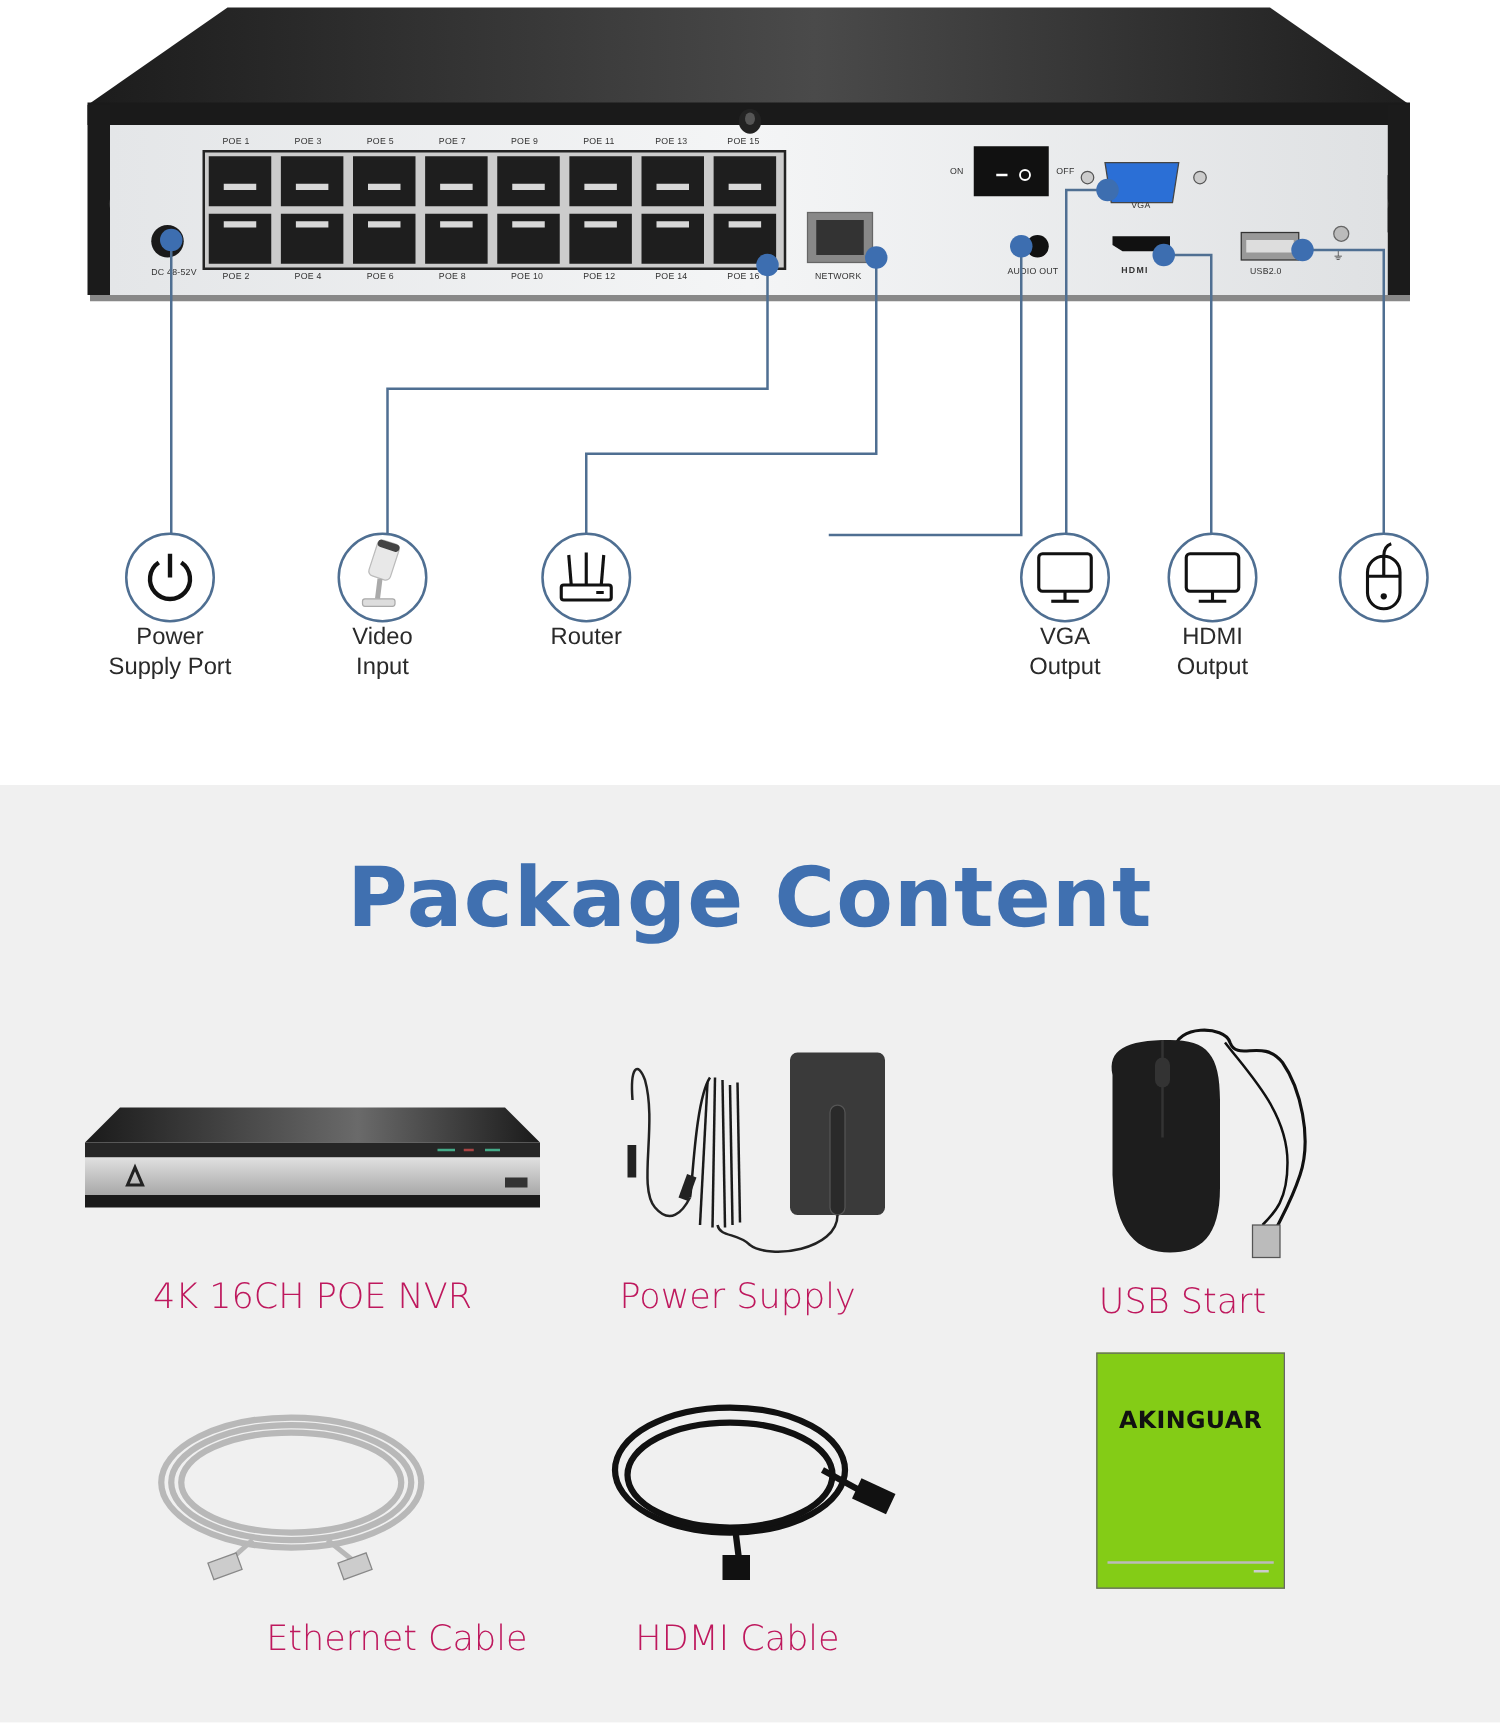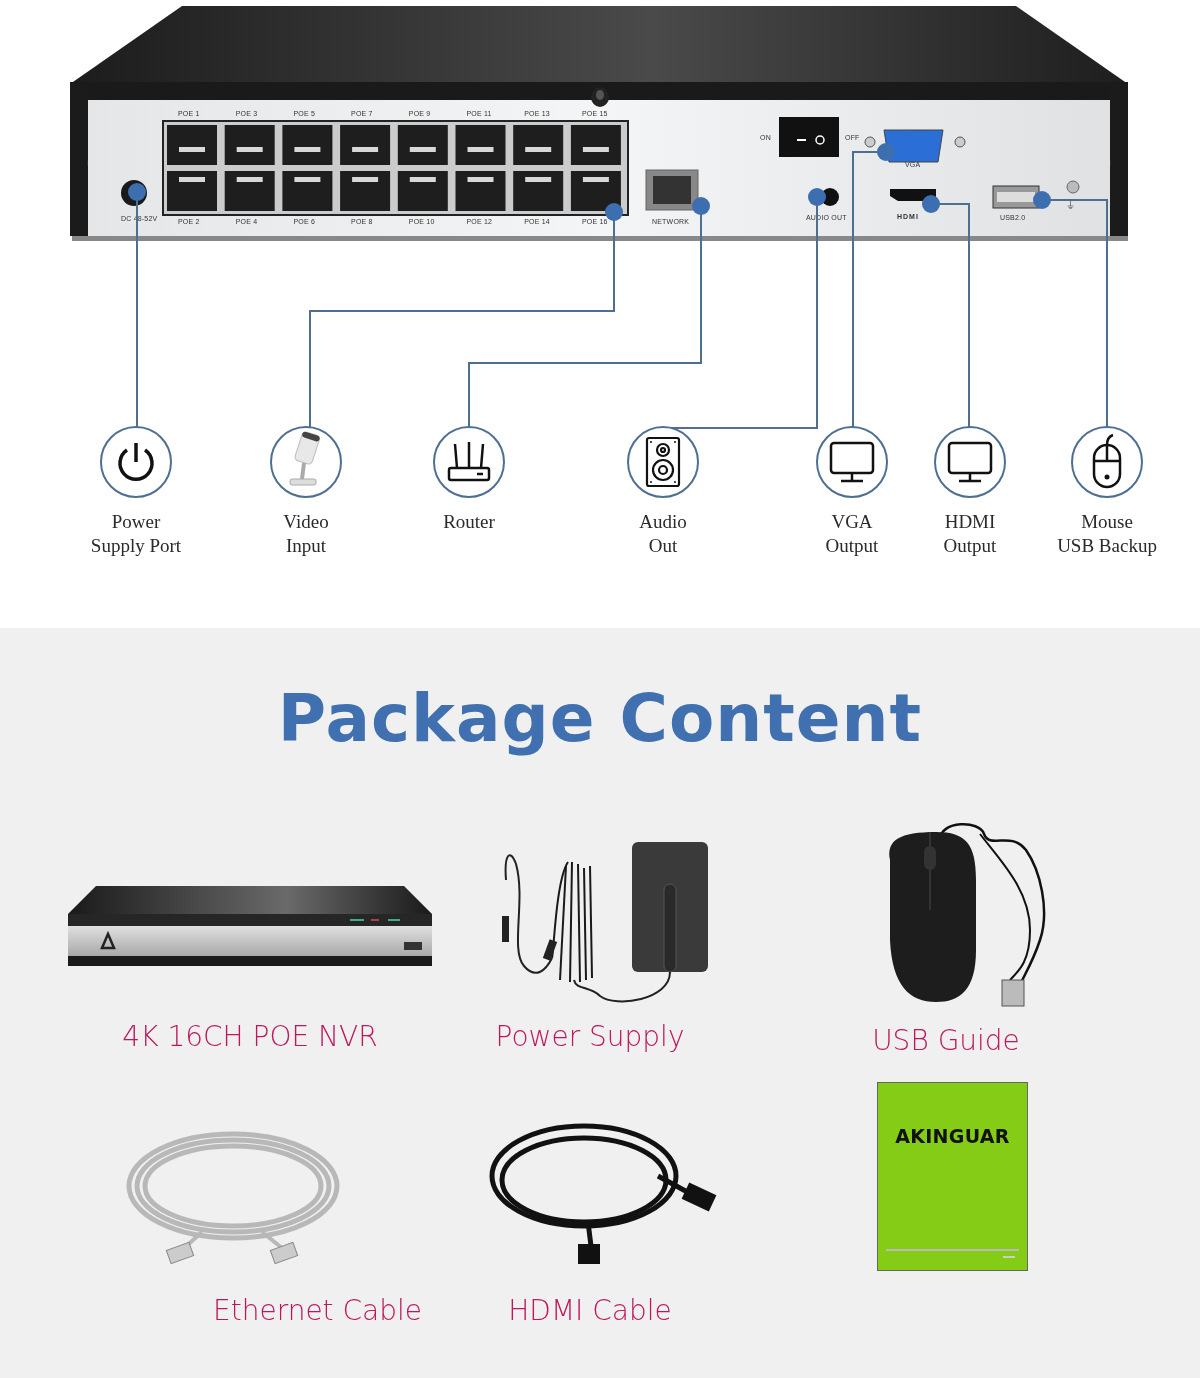--- a/index.html
+++ b/index.html
@@ -8,21 +8,21 @@
 
   
   .top { position: absolute; left: 0; top: 0; width: 1200px; height: 628px; background: #ffffff; }
   .nvr-back { position: absolute; left: 0; top: 0; width: 1200px; height: 260px; }
   .connectors { position: absolute; left: 0; top: 0; width: 1200px; height: 628px; pointer-events: none; }
 
   .port-label { position: absolute; font-family: "Liberation Sans", sans-serif; font-size: 7px; color: #333; letter-spacing: 0.2px; white-space: nowrap; }
 
   .conn-item { position: absolute; top: 426px; width: 160px; margin-left: -80px; text-align: center; }
   .conn-circle { width: 72px; height: 72px; border: 2px solid #4f6f92; border-radius: 50%; margin: 0 auto; background: #fff; display: flex; align-items: center; justify-content: center; }
-  .conn-label { margin-top: 12px; font-family: Liberation Serif, serif; font-size: 19px; line-height: 24px; color: #2a2a2a; white-space: pre-line; font-weight: 300; }
+  .conn-label { font-family: Liberation Sans, sans-serif; font-size: 19px; line-height: 24px; color: #2a2a2a; white-space: pre-line; font-weight: 300; }
 
   
   .package { position: absolute; left: 0; top: 628px; width: 1200px; height: 750px; background: #f0f0f0; }
   .package-title { position: absolute; top: 52px; left: 0; width: 1200px; text-align: center; font-family: "DejaVu Sans", sans-serif; font-weight: bold; font-size: 66px; color: #4070b0; letter-spacing: 1px; }
   .pkg-label { position: absolute; left: 0; width: 100%; text-align: center; font-family: "DejaVu Sans", sans-serif; font-size: 28px; color: #be185d; font-weight: 300; }
   .pkg-img { position: absolute; }
 
   .guide { position: absolute; left: 877px; top: 454px; width: 151px; height: 189px; background: #84cc16; border: 1.5px solid #666; text-decoration: underline; }
   .guide-brand { position: absolute; top: 42px; width: 100%; text-align: center; font-family: "DejaVu Sans", sans-serif; font-weight: bold; font-size: 19px; color: #111; letter-spacing: 0.3px; }
   .guide-fine { position: absolute; top: 166px; left: 8px; right: 8px; height: 2px; background: #bbb; }
@@ -204,41 +204,20 @@
             <rect x="14" y="2" width="18" height="6" rx="3" fill="#444"></rect>
           </g>
           <line x1="22" y1="32" x2="20" y2="48" stroke="#aaa" stroke-width="4"></line>
           <rect x="8" y="48" width="26" height="6" rx="2" fill="#ddd" stroke="#aaa"></rect>
         </svg>
     </div>
     <div class="conn-label">Video
 Input</div>
   </div>
 
-  <div class="conn-item" style="left:663px;">
-    <div class="conn-circle">
-      <svg width="40" height="54" viewBox="0 0 40 54">
-          <g stroke="#111" stroke-width="2.2" fill="none">
-            <rect x="4" y="3" width="32" height="48" rx="2"></rect>
-            <circle cx="20" cy="15" r="6"></circle>
-            <circle cx="20" cy="15" r="2"></circle>
-            <circle cx="20" cy="35" r="10"></circle>
-            <circle cx="20" cy="35" r="4"></circle>
-          </g>
-          <g fill="#111">
-            <circle cx="8" cy="7" r="1"></circle>
-            <circle cx="32" cy="7" r="1"></circle>
-            <circle cx="8" cy="47" r="1"></circle>
-            <circle cx="32" cy="47" r="1"></circle>
-          </g>
-        </svg>
-    </div>
-    <div class="conn-label">Audio
-Out</div>
-  </div>
 
   <div class="conn-item" style="left:852px;">
     <div class="conn-circle">
       <svg width="48" height="44" viewBox="0 0 48 44">
           <g stroke="#111" stroke-width="2.5" fill="none">
             <rect x="3" y="3" width="42" height="30" rx="3"></rect>
             <line x1="24" y1="33" x2="24" y2="40"></line>
             <line x1="13" y1="41" x2="35" y2="41"></line>
           </g>
         </svg>
@@ -266,22 +245,20 @@
       <svg width="36" height="58" viewBox="0 0 36 58">
           <g stroke="#111" stroke-width="2.5" fill="none">
             <path d="M18,12 C18,6 21,3 24,2"></path>
             <rect x="5" y="12" width="26" height="42" rx="13"></rect>
             <line x1="18" y1="12" x2="18" y2="28"></line>
             <line x1="5" y1="28" x2="31" y2="28"></line>
           </g>
           <circle cx="18" cy="44" r="2.5" fill="#111"></circle>
         </svg>
     </div>
-    <div class="conn-label">Mouse
-USB Backup</div>
   </div>
 </div>
 
 <div class="package">
   <div class="package-title">Package Content</div>
 
   <svg class="pkg-img" style="left:66px;top:256px;" width="368" height="86" viewBox="0 0 368 86">
     <defs>
       <linearGradient id="nvrTop" x1="0" y1="0" x2="1" y2="0">
           <stop offset="0" stop-color="#1a1a1a"></stop>
@@ -324,21 +301,21 @@
   <div class="pkg-label" style="left:400px;width:380px;top:392px;">Power Supply</div>
 
   <svg class="pkg-img" style="left:880px;top:192px;" width="176" height="190" viewBox="0 0 176 190">
     <path d="M60,20 C60,0 100,0 104,14 C110,30 130,10 146,30 C160,50 170,90 160,120 C150,150 140,160 136,176" fill="none" stroke="#111" stroke-width="2.5"></path>
     <path d="M100,14 C120,40 150,70 150,110 C150,140 140,150 130,160" fill="none" stroke="#111" stroke-width="2"></path>
     <path d="M10,40 C6,20 20,12 56,12 C86,12 96,24 96,60 L96,130 C96,170 80,182 56,182 C30,182 12,166 10,120 Z" fill="#1d1d1d"></path>
     <path d="M50,12 L50,90" stroke="#333" stroke-width="2"></path>
     <rect x="44" y="26" width="12" height="24" rx="6" fill="#333"></rect>
     <rect x="122" y="160" width="22" height="26" fill="#bbb" stroke="#555"></rect>
   </svg>
-  <div class="pkg-label" style="left:756px;width:380px;top:396px;">USB Guide</div>
+  <div class="pkg-label" style="left:756px;width:380px;top:396px;">USB Start</div>
 
   <svg class="pkg-img" style="left:122px;top:500px;" width="222" height="142" viewBox="0 0 222 142">
     <g fill="none" stroke="#b8b8b8" stroke-width="5">
       <ellipse cx="111" cy="58" rx="104" ry="52"></ellipse>
       <ellipse cx="111" cy="58" rx="96" ry="46"></ellipse>
       <ellipse cx="111" cy="58" rx="88" ry="40"></ellipse>
     </g>
     <path d="M80,104 L60,122" stroke="#b8b8b8" stroke-width="4"></path>
     <path d="M140,104 L160,120" stroke="#b8b8b8" stroke-width="4"></path>
     <rect x="46" y="118" width="24" height="14" fill="#ccc" stroke="#888" transform="rotate(-20 58 125)"></rect>

